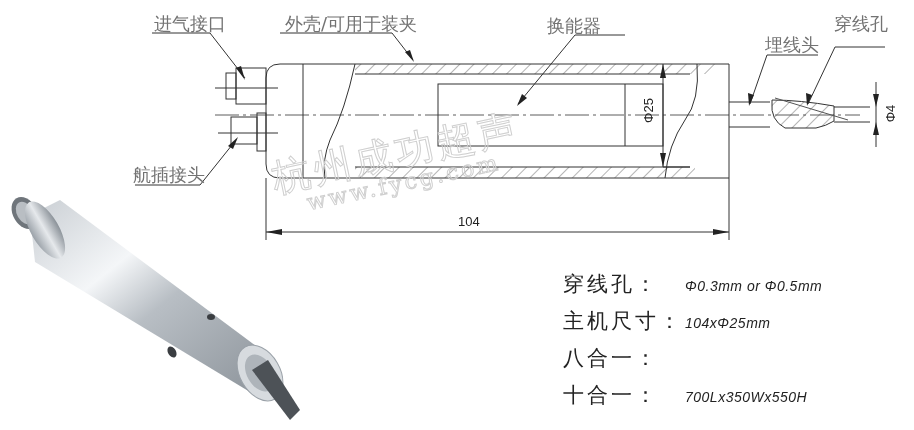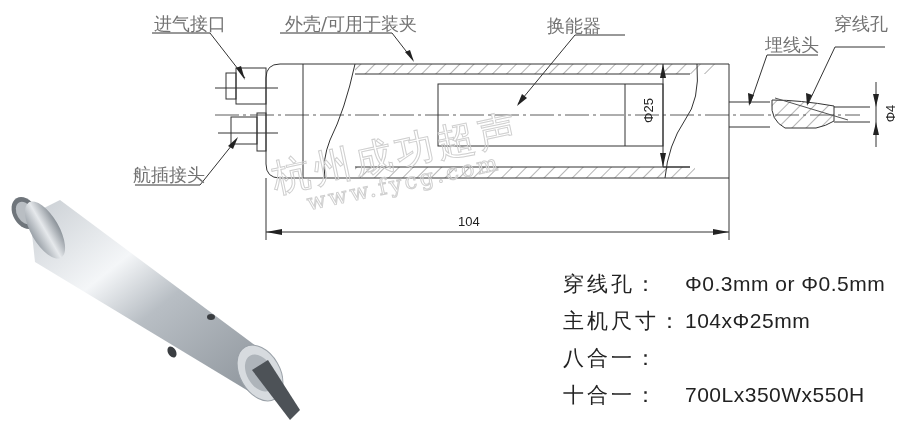--- a/index.html
+++ b/index.html
@@ -2,21 +2,21 @@
 <html><head>
 <meta charset="utf-8">
 <style>
   html, body { margin:0; padding:0; background:#ffffff; }
   body { width:914px; height:430px; position:relative; overflow:hidden; font-family:"DejaVu Sans", sans-serif; }
   .drawing { position:absolute; left:0; top:0; width:914px; height:430px; }
   .lbl { position:absolute; font-size:18px; color:#737373; white-space:nowrap; line-height:16px; }
   .specs { position:absolute; left:542px; top:270px;margin-left:21px; }
   .spec-row { display:flex; align-items:baseline; height:37px; font-size:21px; color:#222; font-family:"DejaVu Sans", sans-serif; }
   .spec-key { letter-spacing:3px; width:122px; display:inline-block; }
-  .spec-val { font-family:"Liberation Sans", sans-serif; font-size:21px; letter-spacing:0.5px; }
+  .spec-val { font-family:"Liberation Sans", sans-serif; font-size:14px; letter-spacing:0.5px;font-style:italic; }
   .dim { position:absolute; font-family:"Liberation Sans", sans-serif; font-size:13px; color:#222; }
   .watermark { position:absolute; color:transparent; -webkit-text-stroke:1px #cfcfcf; font-family:"DejaVu Serif", serif; transform:rotate(-12deg); white-space:nowrap; }
 </style>
 </head>
 <body>
 
 <svg class="drawing" viewBox="0 0 914 430" xmlns="http://www.w3.org/2000/svg">
   <defs>
     <pattern id="hatch" width="10" height="10" patternUnits="userSpaceOnUse" patternTransform="rotate(45)">
       <line x1="0" y1="0" x2="0" y2="10" stroke="#444" stroke-width="0.8"></line>

